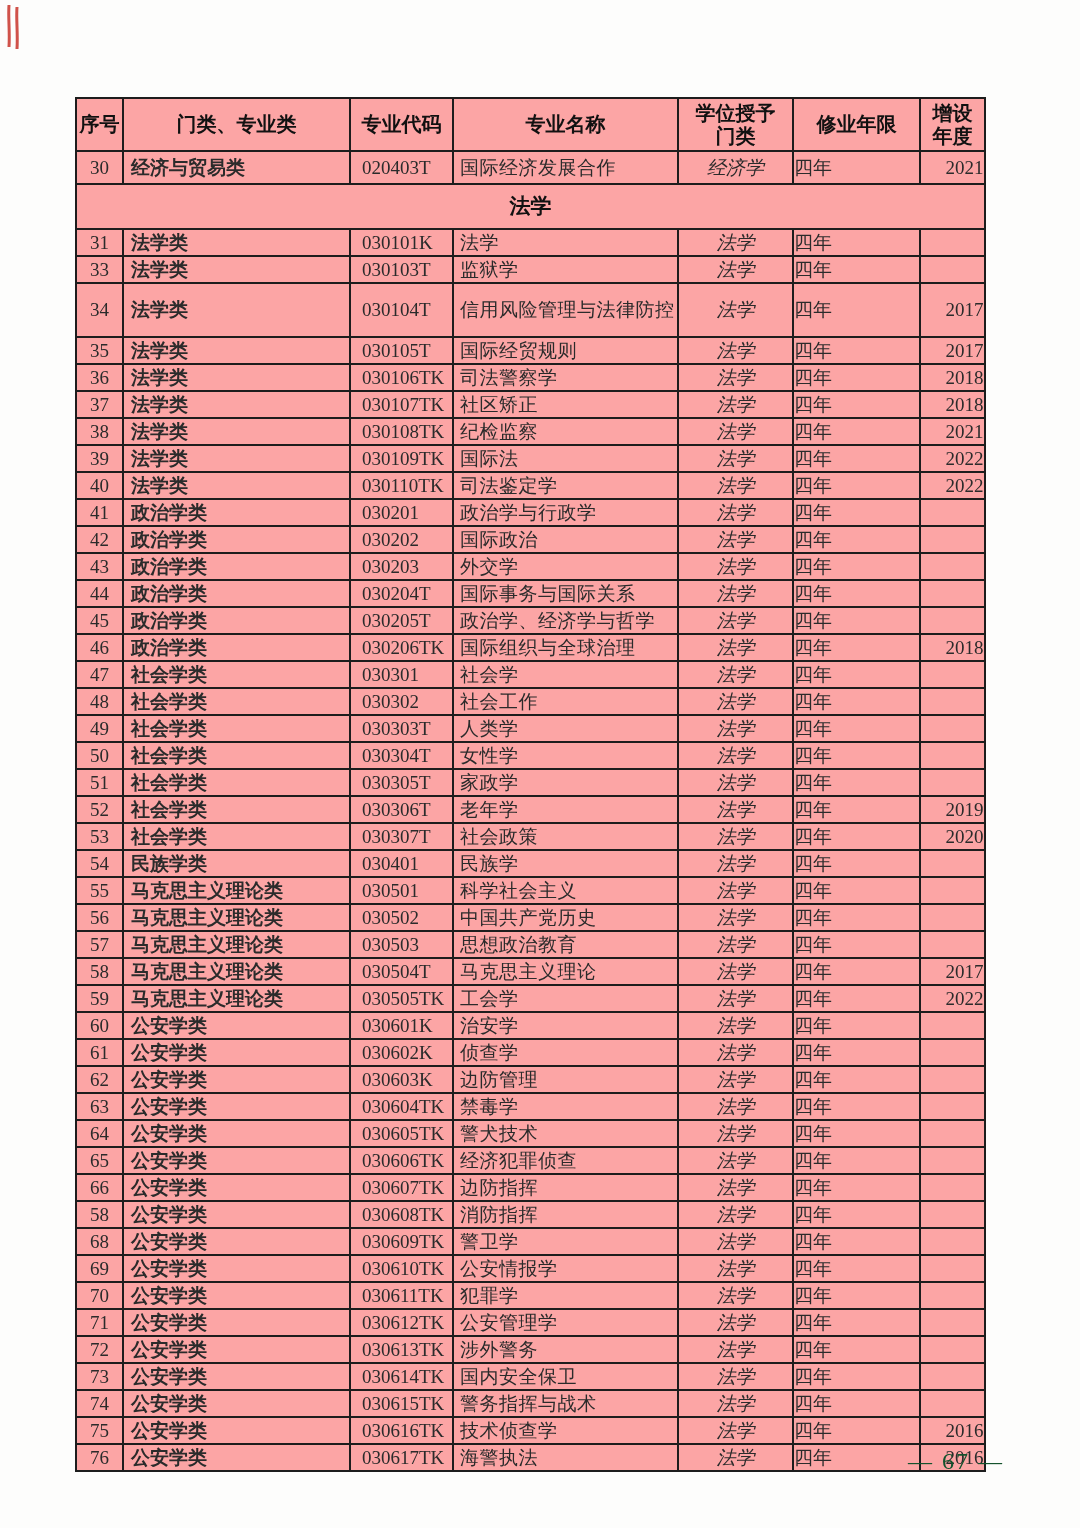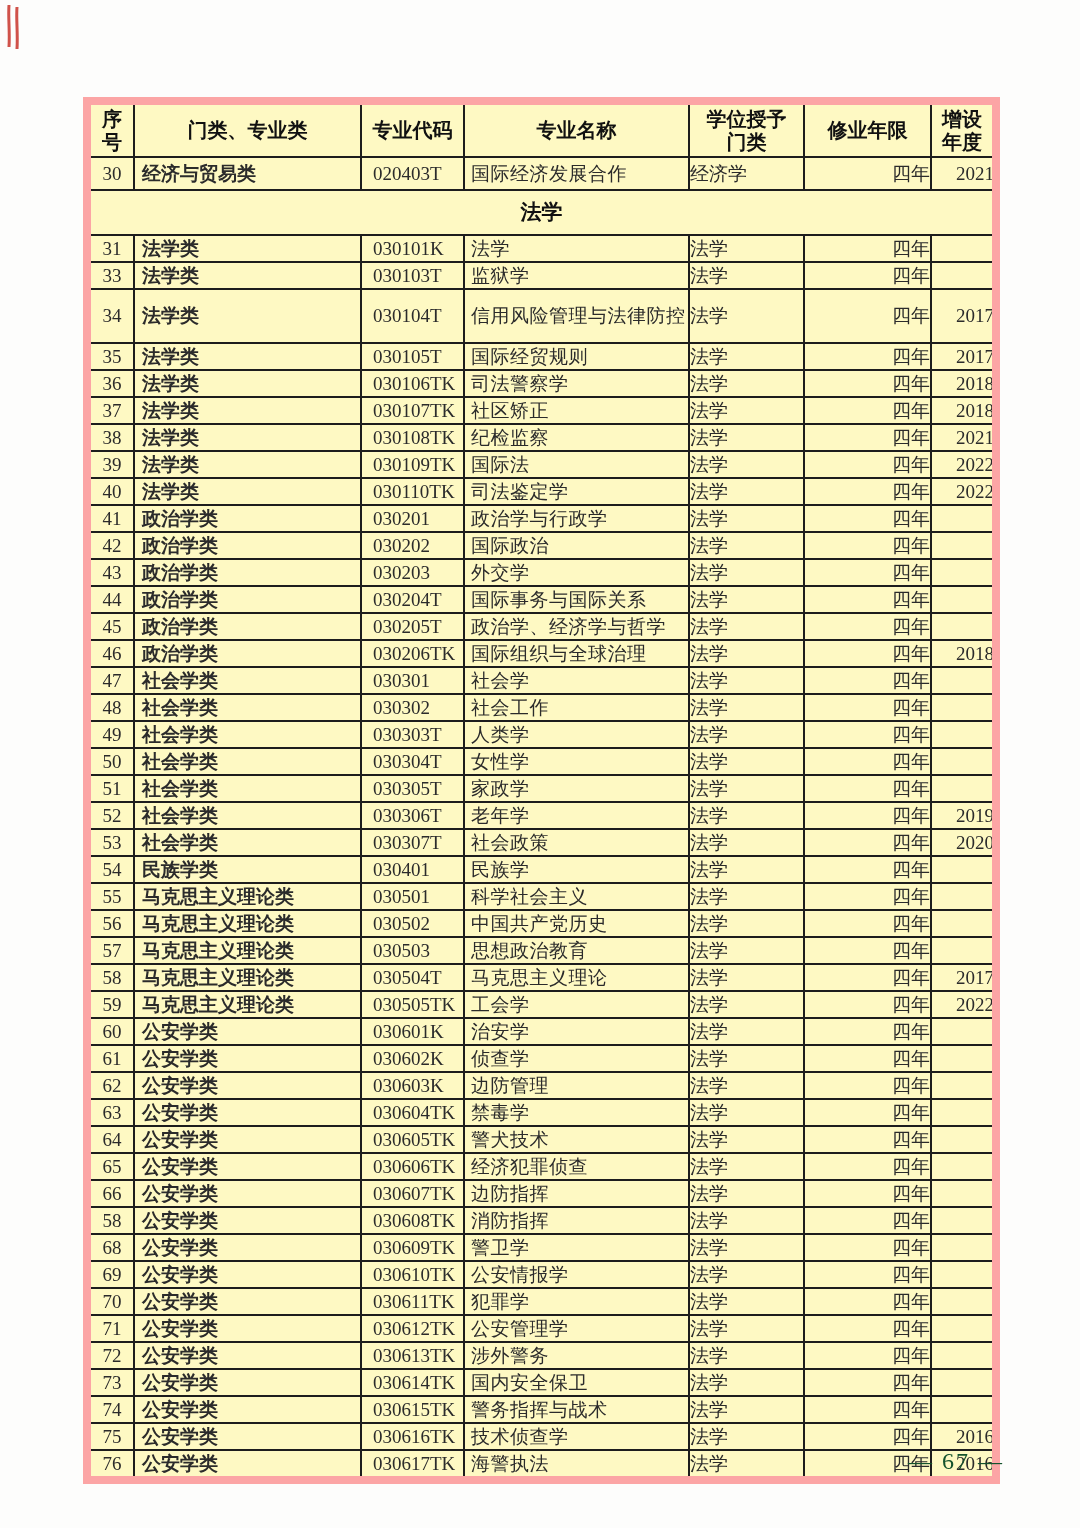--- a/index.html
+++ b/index.html
@@ -20,27 +20,27 @@
   
   .red-mark {
     position: absolute;
     left: 5px;
     top: 3px;
     width: 18px;
     height: 48px;
   }
   table.majors {
     position: absolute;
-    left: 83px;
+    left: 75px;
     top: 97px;
     width: 909px;
     border-collapse: collapse;
     table-layout: fixed;
-    border: 8px solid #fca5a5;
-    background: #fef9c3;
+    border: 2px solid #fca5a5;
+    background: #fca5a5;
   }
   th, td {
     border: 2px solid #1d1d1d;
     color: #2b2b2b;
     font-size: 19px;
     line-height: 1.15;
     overflow: hidden;
     white-space: nowrap;
   }
   thead th {
@@ -59,22 +59,22 @@
     height: 43px;
     text-align: center;
     font-weight: bold;
     font-size: 21px;
     color: #111;
   }
   td.col-no { text-align: center; }
   td.col-category { text-align: left; padding-left: 7px; font-weight: bold; }
   td.col-code { text-align: left; padding-left: 11px; }
   td.col-name { text-align: left; padding-left: 6px; letter-spacing: 0.5px; }
-  td.col-degree { text-align: left; }
-  td.col-years { text-align: right; margin-left: 48px; }
+  td.col-degree { text-align: center; font-style: italic; }
+  td.col-years { text-align: left; margin-left: 48px; }
   td.col-year_added { text-align: center; padding-left: 24px; }
   .page-number {
     position: absolute;
     right: 76px;
     top: 1448px;
     font-size: 24px;
     color: #14532d;
     letter-spacing: 2px;
   }
 </style>

